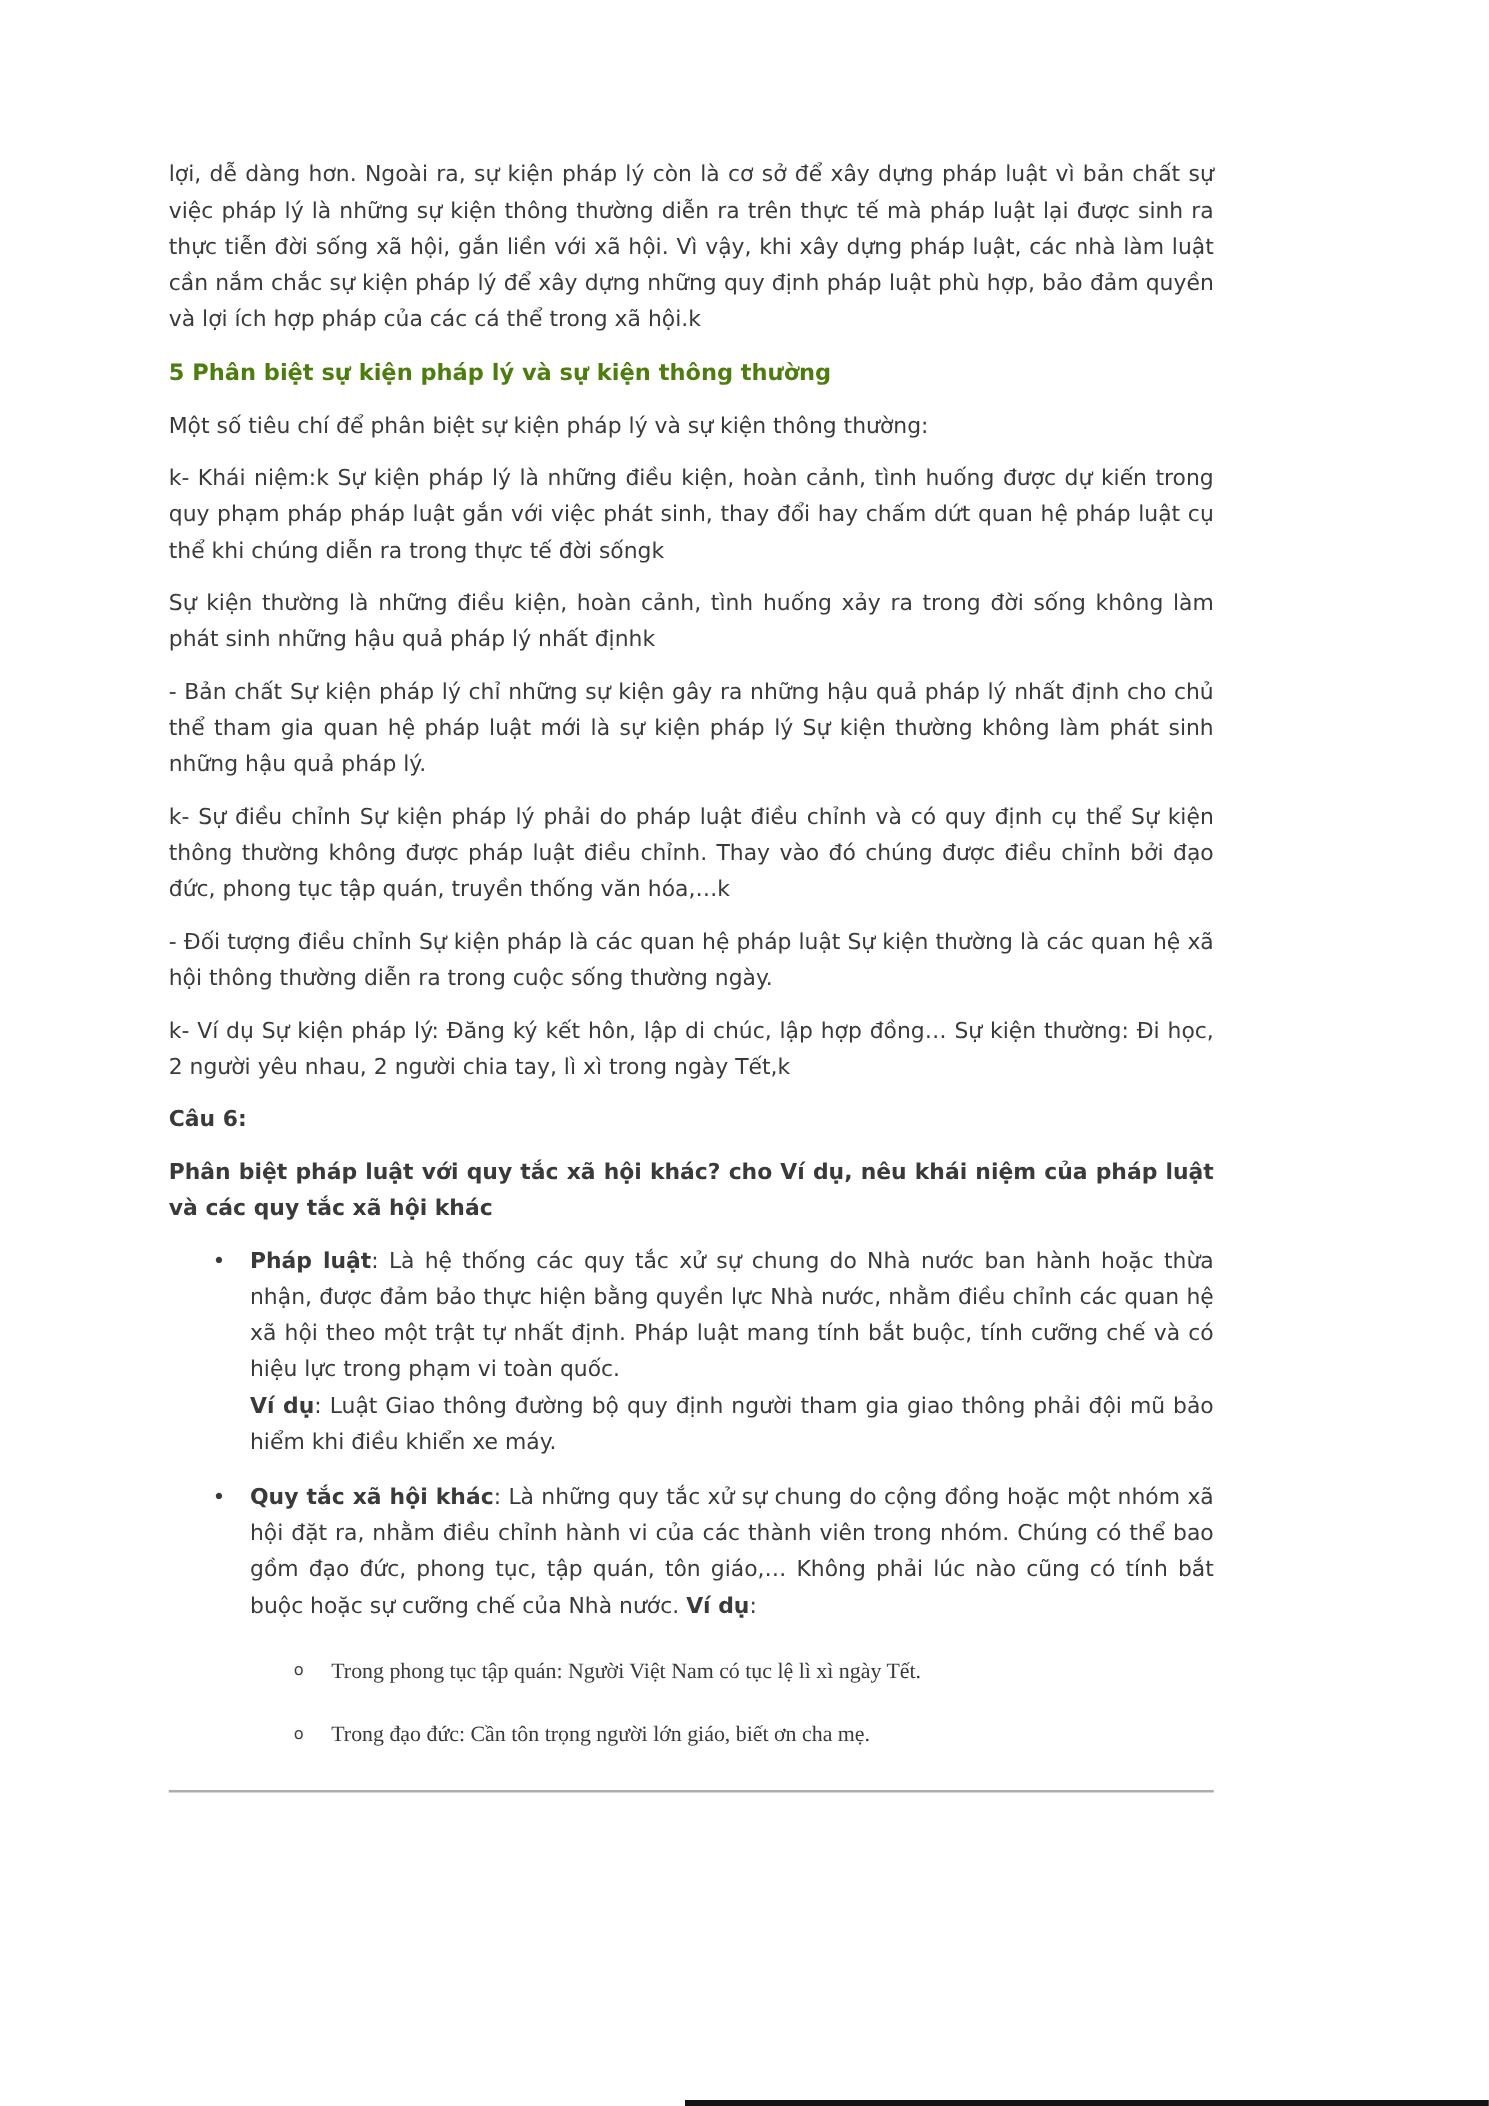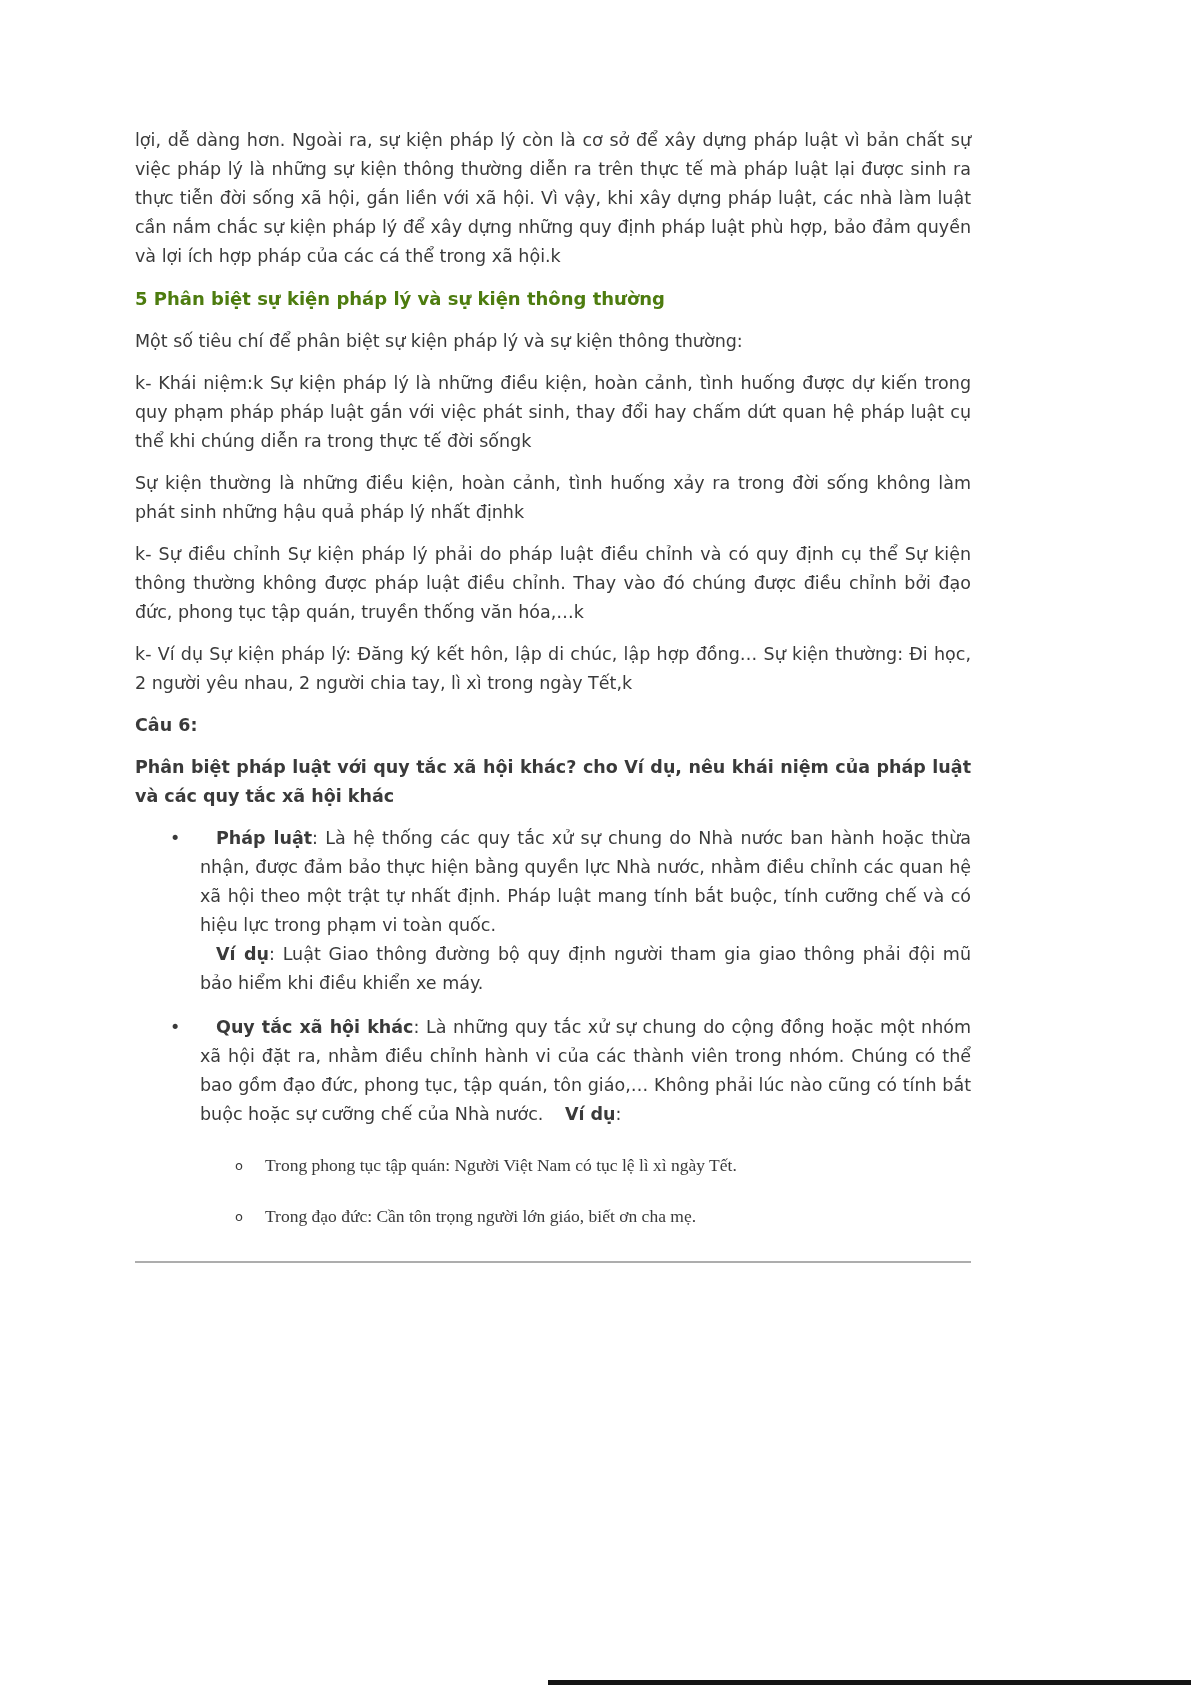--- a/index.html
+++ b/index.html
@@ -15,21 +15,21 @@
   .content {
     position: absolute;
     top: 126px;
     left: 135px;
     width: 836px;
     font-size: 17.5px;
     line-height: 29px;
     text-align: justify;
   }
   p.para { margin: 0 0 13px 0; }
-  .bold { font-weight: bold; margin-left: 16px; }
+  .bold { font-weight: bold; }
   h2.heading {
     font-size: 18px;
     font-weight: bold;
     margin: 6px 0 14px 0;
     text-align: left;
     color: #4d7c0f;
   }
   .cau-label { margin: 4px 0 14px 0; }
   .cau-heading { margin: 0 0 15px 0; }
   .bullet {
@@ -74,21 +74,23 @@
 
 <div class="content">
 
   <p class="para">lợi, dễ dàng hơn. Ngoài ra, sự kiện pháp lý còn là cơ sở để xây dựng pháp luật vì bản chất sự việc pháp lý là những sự kiện thông thường diễn ra trên thực tế mà pháp luật lại được sinh ra thực tiễn đời sống xã hội, gắn liền với xã hội. Vì vậy, khi xây dựng pháp luật, các nhà làm luật cần nắm chắc sự kiện pháp lý để xây dựng những quy định pháp luật phù hợp, bảo đảm quyền và lợi ích hợp pháp của các cá thể trong xã hội.k</p>
 
   <h2 class="heading">5  Phân biệt sự kiện pháp lý và sự kiện thông thường</h2>
 
   <p class="para"> Một số tiêu chí để phân biệt sự kiện pháp lý và sự kiện thông thường:</p>
   <p class="para">k- Khái niệm:k Sự kiện pháp lý là những điều kiện, hoàn cảnh, tình huống được dự kiến trong quy phạm pháp pháp luật gắn với việc phát sinh, thay đổi hay chấm dứt quan hệ pháp luật cụ thể khi chúng diễn ra trong thực tế đời sốngk</p>
   <p class="para">Sự kiện thường là những điều kiện, hoàn cảnh, tình huống xảy ra trong đời sống không làm phát sinh những hậu quả pháp lý nhất địnhk</p>
+  <p class="para">- Bản chất Sự kiện pháp lý chỉ những sự kiện gây ra những hậu quả pháp lý nhất định cho chủ thể tham gia quan hệ pháp luật mới là sự kiện pháp lý Sự kiện thường không làm phát sinh những hậu quả pháp lý.</p>
   <p class="para">k- Sự điều chỉnh Sự kiện pháp lý phải do pháp luật điều chỉnh và có quy định cụ thể Sự kiện thông thường không được pháp luật điều chỉnh. Thay vào đó chúng được điều chỉnh bởi đạo đức, phong tục tập quán, truyền thống văn hóa,…k</p>
+  <p class="para">- Đối tượng điều chỉnh Sự kiện pháp là các quan hệ pháp luật Sự kiện thường là các quan hệ xã hội thông thường diễn ra trong cuộc sống thường ngày.</p>
   <p class="para">k- Ví dụ Sự kiện pháp lý: Đăng ký kết hôn, lập di chúc, lập hợp đồng… Sự kiện thường: Đi học, 2 người yêu nhau, 2 người chia tay, lì xì trong ngày Tết,k</p>
 
   <p class="para bold cau-label">Câu 6:</p>
 
   <p class="para bold cau-heading">Phân biệt pháp luật với quy tắc xã hội khác? cho Ví dụ, nêu khái niệm của pháp luật và các quy tắc xã hội khác</p>
 
   <div class="bullet">
     <span class="marker">•</span>
     <div class="btext"><span class="bold">Pháp luật</span><span>: Là hệ thống các quy tắc xử sự chung do Nhà nước ban hành hoặc thừa nhận, được đảm bảo thực hiện bằng quyền lực Nhà nước, nhằm điều chỉnh các quan hệ xã hội theo một trật tự nhất định. Pháp luật mang tính bắt buộc, tính cưỡng chế và có hiệu lực trong phạm vi toàn quốc.</span><br><span class="bold">Ví dụ</span><span>: Luật Giao thông đường bộ quy định người tham gia giao thông phải đội mũ bảo hiểm khi điều khiển xe máy.</span></div>
   </div>

